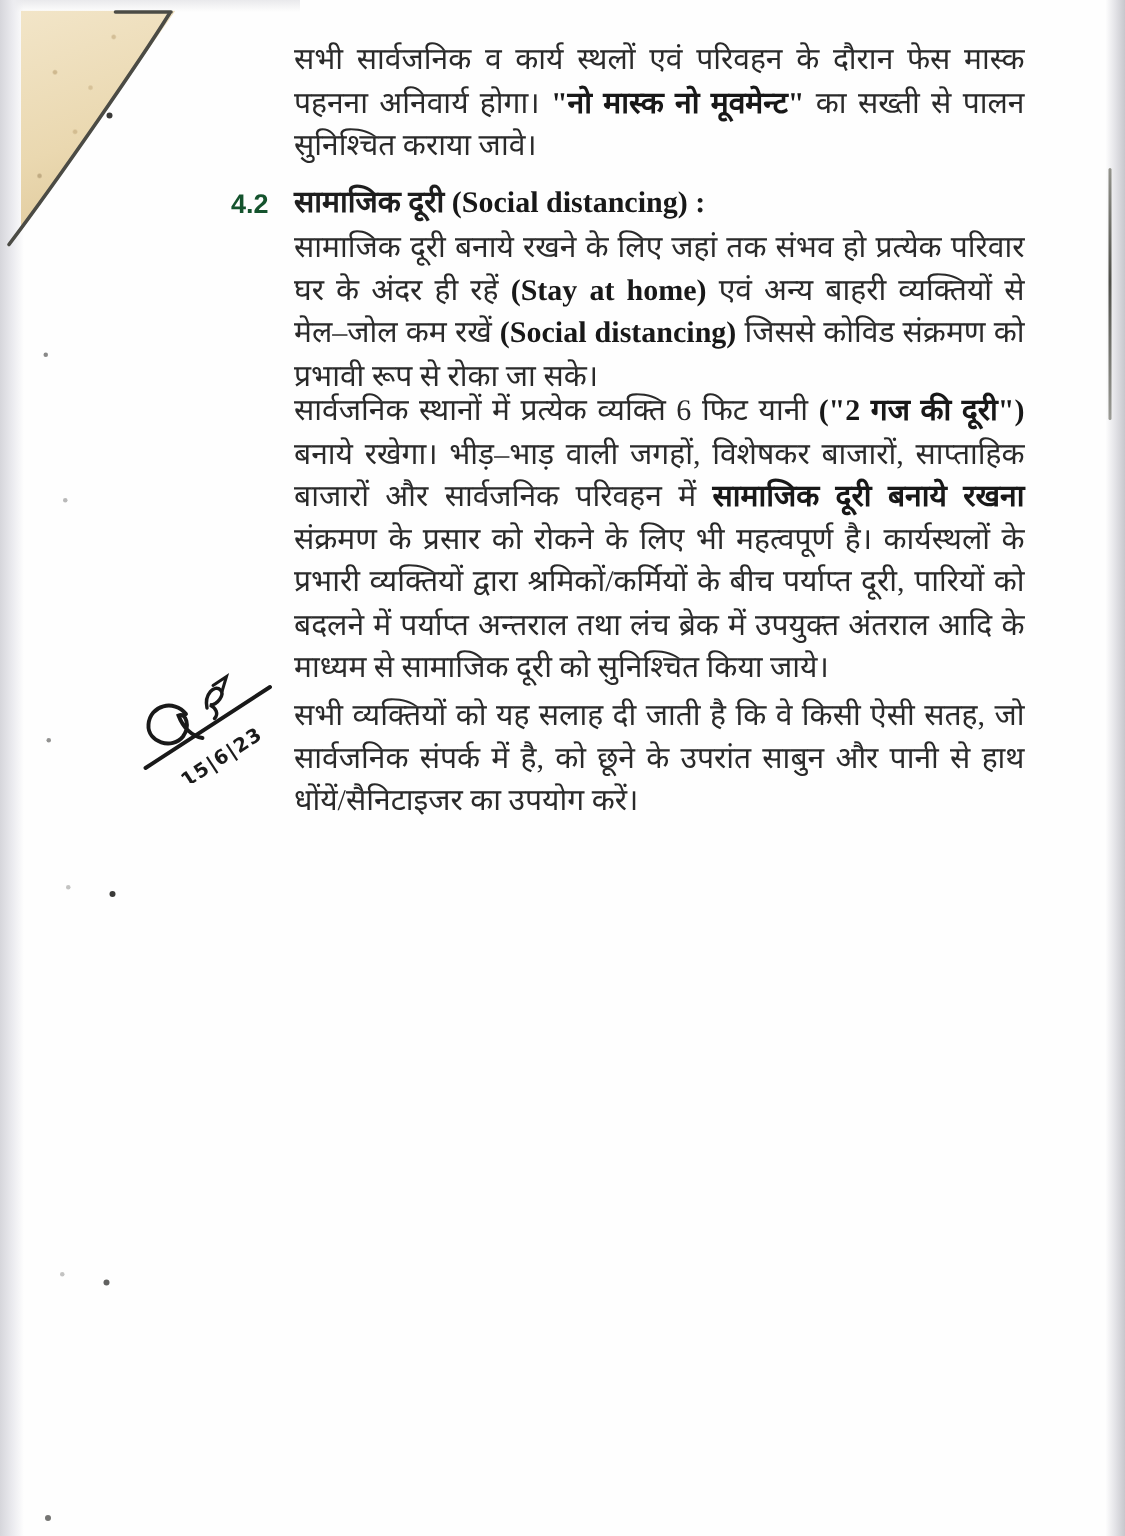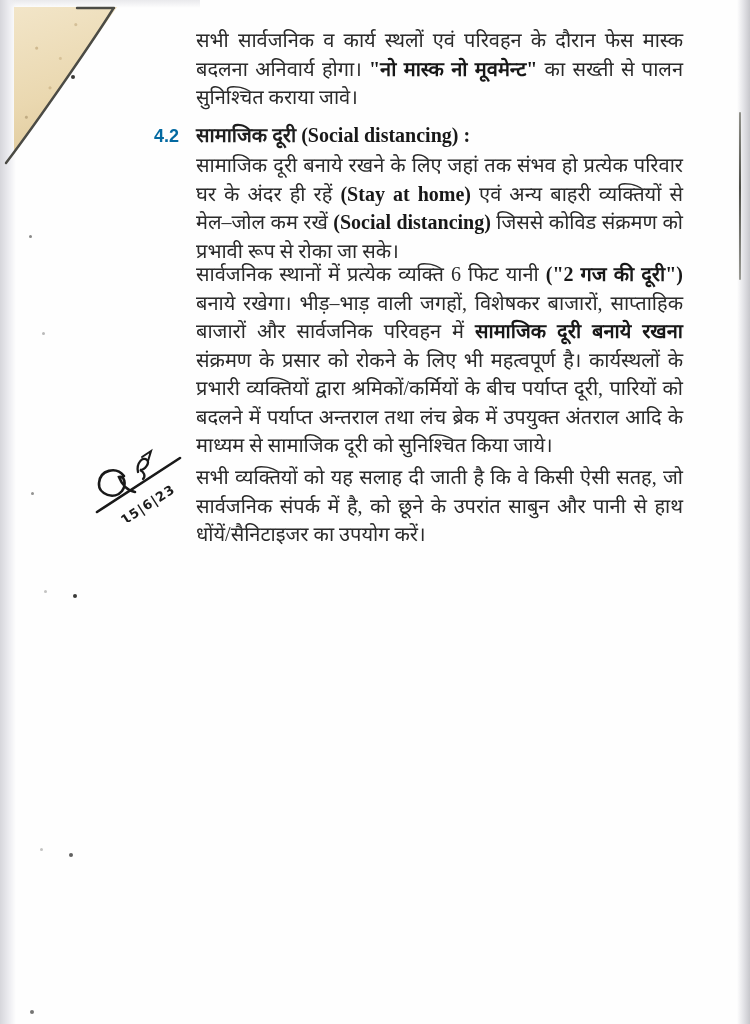--- a/index.html
+++ b/index.html
@@ -51,21 +51,21 @@
   }
   .textcol p{position:absolute;margin:0;width:100%;}
   .p1{top:26px;}
   .p2{top:151px;}
   .p3{top:260px;}
   .p4{top:463px;}
   .heading{position:absolute;top:121px;width:100%;font-weight:bold;color:#1e1e1e;text-align:left;}
   .secnum{
     position:absolute;left:-42px;top:1px;
     font-family:"Liberation Sans","DejaVu Sans",sans-serif;
-    font-size:18px;font-weight:bold;color:#0369a1;
+    font-size:18px;font-weight:bold;color:#14532d;
   }
   b{font-weight:bold;color:#181818;}
   
   .signature{position:absolute;left:90px;top:444px;width:104px;height:78px;}
   .sig-date{
     font-family:"DejaVu Sans",sans-serif;font-size:13px;font-weight:bold;
     fill:#1b1b1b;letter-spacing:1px;
   }
 </style>
 </head>
@@ -100,21 +100,21 @@
       <path d="M34,32 C26,22 10,26 9,39 C8,51 25,56 32,47 C37,40 34,31 29,33 C32,41 38,47 45,48" fill="none" stroke="#191919" stroke-width="2.6" stroke-linecap="round"></path>
       <path d="M48,28 C46,19 53,12 57,16 C60,19 55,26 50,26 C54,28 56,32 53,35" fill="none" stroke="#191919" stroke-width="2.3" stroke-linecap="round"></path>
       <path d="M52,13 L61,7 L58,17" fill="none" stroke="#191919" stroke-width="2" stroke-linecap="round"></path>
       <path d="M7,68 L90,14" stroke="#191919" stroke-width="2.6" stroke-linecap="round"></path>
       <text class="sig-date" x="24" y="70" transform="rotate(-33 48 58)">15|6|23</text>
     </svg>
   </div>
 
   <div class="textcol">
 
-    <p class="p1"><span>सभी सार्वजनिक व कार्य स्थलों एवं परिवहन के दौरान फेस मास्क बदलना अनिवार्य होगा। </span><b>"नो मास्क नो मूवमेन्ट"</b><span> का सख्ती से पालन सुनिश्चित कराया जावे।</span></p>
+    <p class="p1"><span>सभी सार्वजनिक व कार्य स्थलों एवं परिवहन के दौरान फेस मास्क पहनना अनिवार्य होगा। </span><b>"नो मास्क नो मूवमेन्ट"</b><span> का सख्ती से पालन सुनिश्चित कराया जावे।</span></p>
 
     <div class="heading">
       <span class="secnum">4.2</span><span>सामाजिक दूरी </span><b>(Social distancing)</b><span> :</span>
     </div>
 
     <p class="p2"><span>सामाजिक दूरी बनाये रखने के लिए जहां तक संभव हो प्रत्येक परिवार घर के अंदर ही रहें </span><b>(Stay at home)</b><span> एवं अन्य बाहरी व्यक्तियों से मेल–जोल कम रखें </span><b>(Social distancing)</b><span> जिससे कोविड संक्रमण को प्रभावी रूप से रोका जा सके।</span></p>
 
     <p class="p3"><span>सार्वजनिक स्थानों में प्रत्येक व्यक्ति 6 फिट यानी </span><b>("2 गज की दूरी")</b><span> बनाये रखेगा। भीड़–भाड़ वाली जगहों, विशेषकर बाजारों, साप्ताहिक बाजारों और सार्वजनिक परिवहन में </span><b>सामाजिक दूरी बनाये रखना</b><span> संक्रमण के प्रसार को रोकने के लिए भी महत्वपूर्ण है। कार्यस्थलों के प्रभारी व्यक्तियों द्वारा श्रमिकों/कर्मियों के बीच पर्याप्त दूरी, पारियों को बदलने में पर्याप्त अन्तराल तथा लंच ब्रेक में उपयुक्त अंतराल आदि के माध्यम से सामाजिक दूरी को सुनिश्चित किया जाये।</span></p>
 
     <p class="p4"><span>सभी व्यक्तियों को यह सलाह दी जाती है कि वे किसी ऐसी सतह, जो सार्वजनिक संपर्क में है, को छूने के उपरांत साबुन और पानी से हाथ धोंयें/सैनिटाइजर का उपयोग करें।</span></p>

